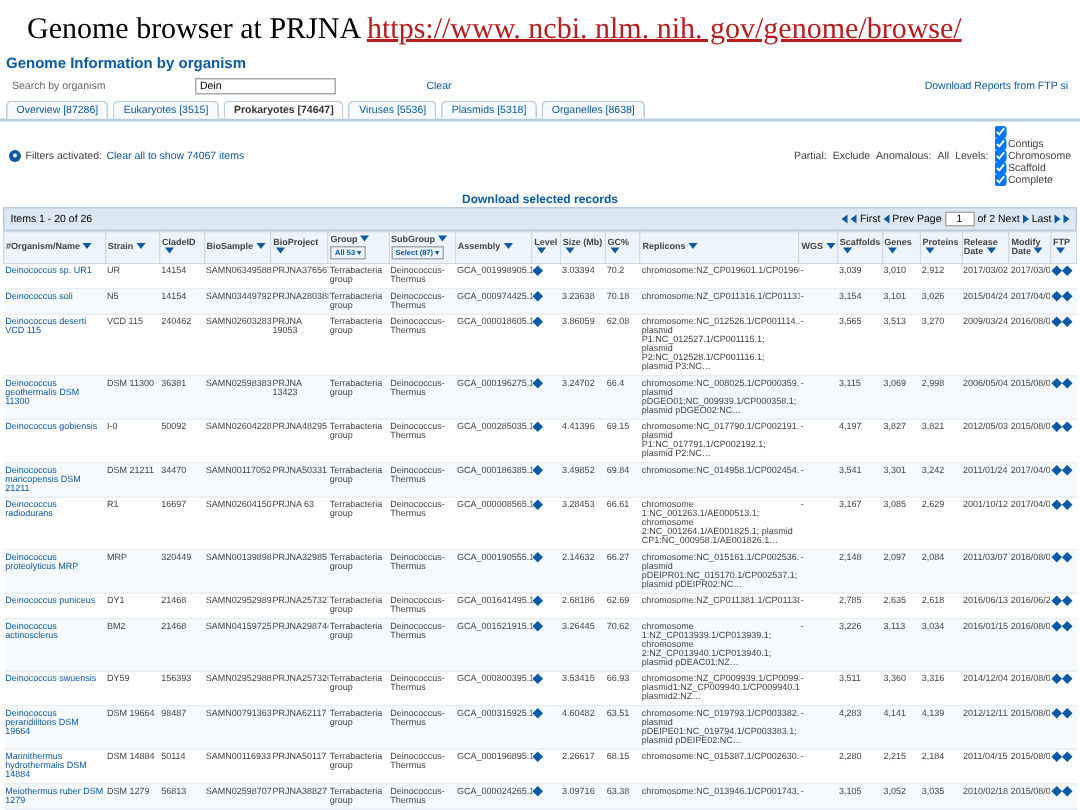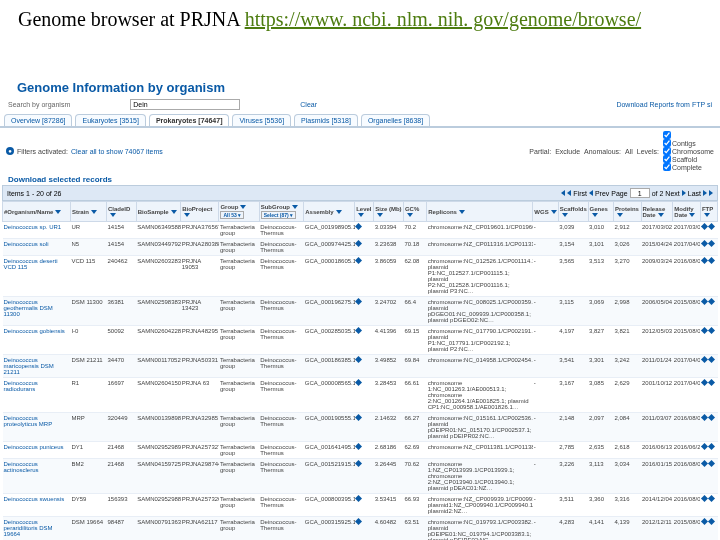--- a/index.html
+++ b/index.html
@@ -1,34 +1,34 @@
 <!DOCTYPE html>
 <html><head>
 <meta charset="utf-8">
 <style>
   * { box-sizing: border-box; margin: 0; padding: 0; }
   body { font-family: Arial, sans-serif; font-size: 7px; width: 720px; height: 540px; background: #fff; overflow: hidden; }
   .slide-title { font-family: "Times New Roman", serif; font-size: 20px; padding: 8px 12px 4px 18px; }
-  .slide-title a { color: #4d7c0f; text-decoration: underline; text-align: right; }
-  .page-header { font-size: 13px; font-weight: bold; color: #0a5aa6; padding: 2px 17px; margin-top: 43px; }
+  .slide-title a { color: #b91c1c; text-decoration: underline; text-align: right; }
+  .page-header { font-size: 10px; font-weight: bold; color: #0a5aa6; padding: 2px 4px; }
   .search-bar { display: flex; align-items: center; gap: 60px; padding: 2px 8px; font-size: 7px; color: #444; }
   .search-bar .lbl { color: #666; }
-  .search-bar input { width: 110px; height: 11px; border: 1px solid #aaa; font-size: 7px; padding: 0 2px; }
+  .search-bar input { width: 94px; height: 11px; border: 1px solid #aaa; font-size: 7px; padding: 0 2px; }
   .search-bar .clear-link { color: #0a5aa6; }
   .right-link { margin-left: auto; color: #0a5aa6; cursor: pointer; }
   .tabs { display: flex; gap: 3px; border-bottom: 2px solid #bcd; padding: 0 4px; margin-top: 2px; }
   .tab { border: 1px solid #bcd; border-bottom: none; border-radius: 4px 4px 0 0; padding: 2px 6px; font-size: 7px; color: #0a5aa6; background: #f7fbff; cursor: pointer; }
   .tab.active { background: #fff; font-weight: bold; color: #333; }
   .toolbar { display: flex; align-items: center; justify-content: space-between; padding: 3px 6px; font-size: 7px; color: #444; }
   .toolbar .left { display: flex; align-items: center; gap: 3px; }
   .toolbar .bluecircle { display: inline-block; width: 8px; height: 8px; border-radius: 50%; background: #0a5aa6; color: #fff; font-size: 6px; line-height: 8px; text-align: center; }
   .toolbar .clearall { color: #0a5aa6; cursor: pointer; }
   .toolbar .right { display: flex; align-items: center; gap: 4px; }
   .toolbar .right .chk { display: flex; align-items: center; gap: 1px; }
-  .dl-sel { text-align: left; font-size: 8px; color: #0a5aa6; font-weight: bold; padding: 1px 8px; cursor: pointer; }
+  .dl-sel { text-align: center; font-size: 8px; color: #0a5aa6; font-weight: bold; padding: 1px 8px; cursor: pointer; }
   .tbl-top { display: flex; justify-content: space-between; align-items: center; background: #dde8f5; border: 1px solid #bcd; padding: 2px 4px; font-size: 7px; margin: 0 2px; }
   .tbl-top .pages { display: flex; align-items: center; gap: 2px; }
   .tbl-top input { width: 20px; height: 10px; border: 1px solid #aaa; text-align: center; font-size: 7px; }
   .arrow { display: inline-block; width: 0; height: 0; border-top: 3px solid transparent; border-bottom: 3px solid transparent; }
   .arrow.r { border-left: 4px solid #0a5aa6; }
   .arrow.l { border-right: 4px solid #0a5aa6; }
   table { width: calc(100% - 4px); margin: 0 2px; border-collapse: collapse; font-size: 6px; table-layout: fixed; }
   th { background: #eef4fb; border: 1px solid #cdd9e8; padding: 2px 1px; color: #444; font-weight: bold; text-align: left; font-size: 6px; position: relative; }
   th .sort { display: inline-block; width: 0; height: 0; margin-left: 2px; border-left: 3px solid transparent; border-right: 3px solid transparent; border-top: 4px solid #0a5aa6; }
   td { border-bottom: 1px solid #e8eef6; padding: 2px 1px; color: #444; vertical-align: top; overflow: hidden; }

